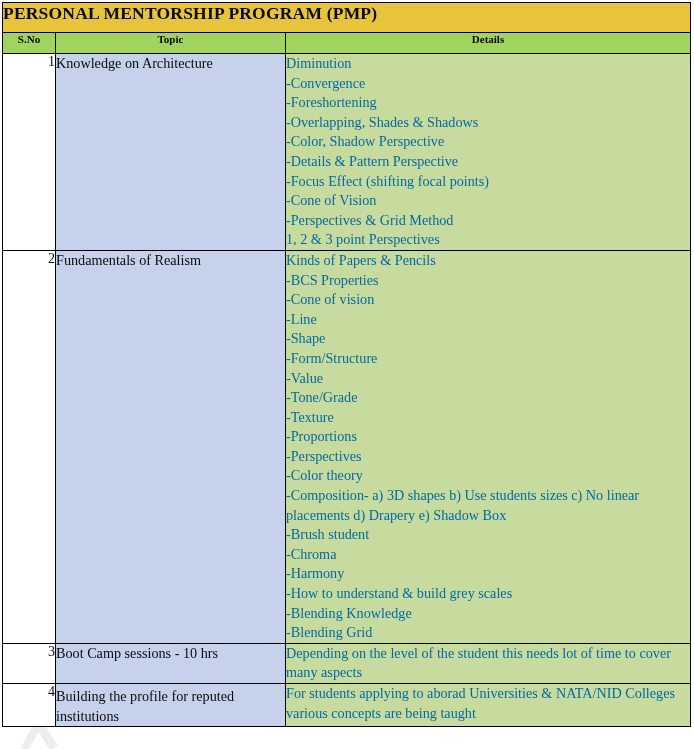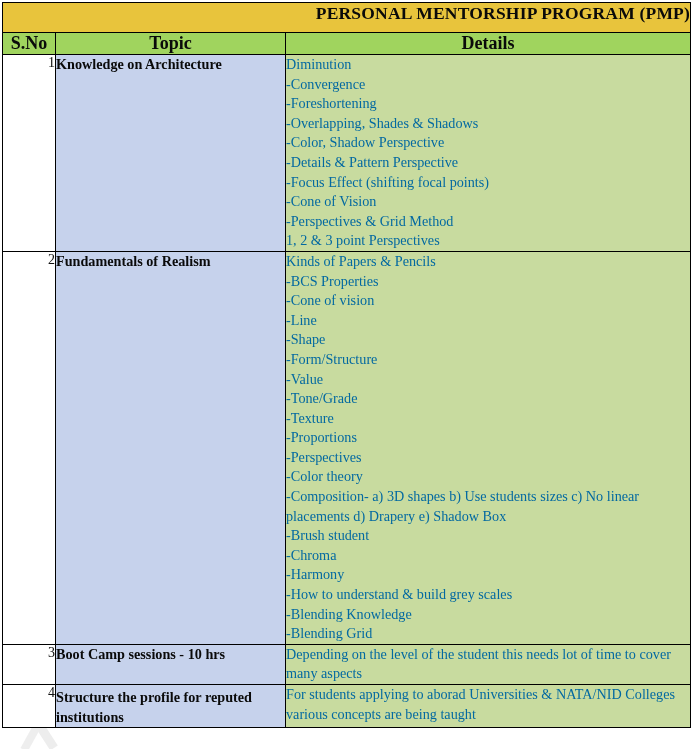--- a/index.html
+++ b/index.html
@@ -41,55 +41,55 @@
 
   table.pmp td, table.pmp th {
     border: 1.6px solid #000000;
     vertical-align: top;
     padding: 0;
   }
 
   
   .title-cell {
     background: #E8C43C;
-    text-align: right;
+    text-align: left;
     font-weight: bold;
     font-size: 17.5px;
     letter-spacing: 0.2px;
     color: #0a0a0a;
     height: 29px;
     vertical-align: middle;
     padding: 1px 0 3px 0;
     margin-left: 44px;
   }
 
   
   .col-head {
     background: #A0D45E;
     text-align: center;
     font-weight: bold;
-    font-size: 18px;
+    font-size: 11px;
     color: #0a0a0a;
     height: 20px;
     vertical-align: middle;
     padding: 1px 0 2px 0;
   }
 
   
   .sno-cell {
     background: #ffffff;
     text-align: right;
     vertical-align: bottom;
     font-size: 14px;
     color: #111;
     padding: 0 9px 3px 0;
   }
   .topic-cell {
     background: #C6D2EC;
-    font-weight: bold;
+    font-weight: normal;
     font-size: 14.2px;
     color: #0a0a0a;
     vertical-align: bottom;
     padding: 0 4px 3px 7px;
     line-height: 19.5px;
   }
   .topic-cell.top-align {
     vertical-align: top;
     padding-top: 3px;
   }
@@ -186,21 +186,21 @@
       <tr>
         <td class="sno-cell">3</td>
         <td class="topic-cell">Boot Camp sessions - 10 hrs</td>
         <td class="details-cell">
           <span class="ln">Depending on the level of the student this needs lot of time to cover many aspects</span>
         </td>
       </tr>
 
       <tr>
         <td class="sno-cell">4</td>
-        <td class="topic-cell top-align">Structure the profile for reputed institutions</td>
+        <td class="topic-cell top-align">Building the profile for reputed institutions</td>
         <td class="details-cell">
           <span class="ln">For students applying to aborad Universities &amp; NATA/NID Colleges various concepts are being taught</span>
         </td>
       </tr>
     </tbody>
   </table>
 
 </div>
 
 </body></html>

